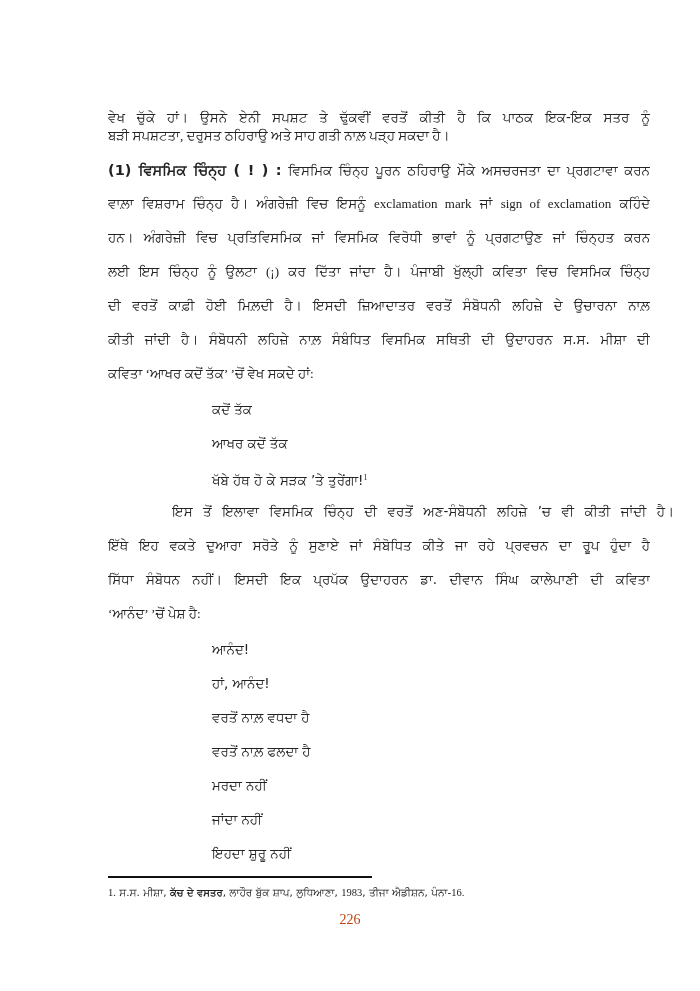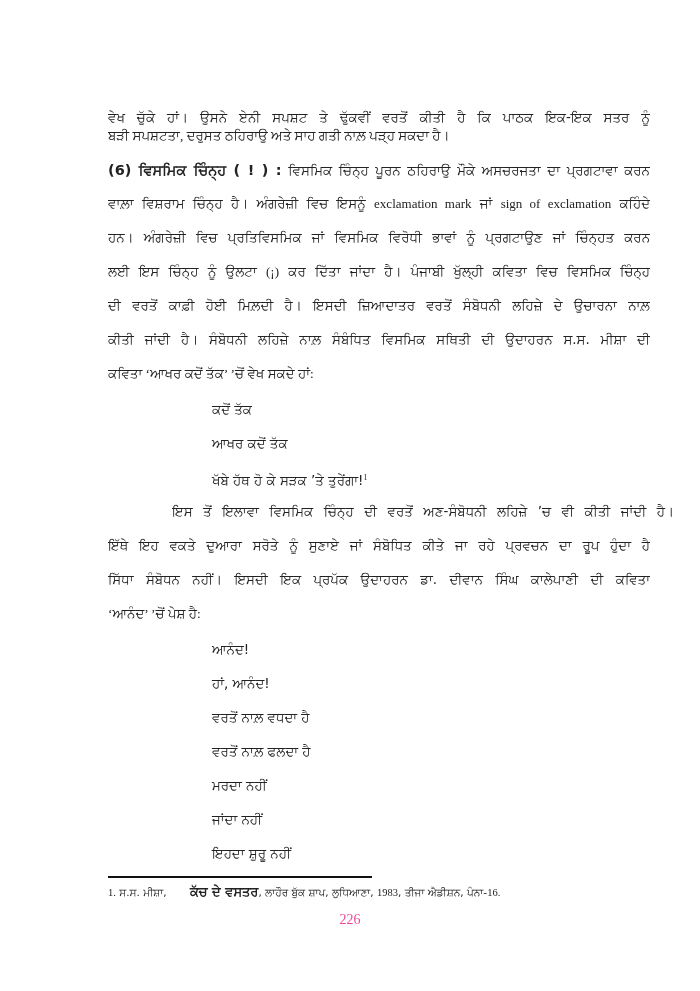--- a/index.html
+++ b/index.html
@@ -16,34 +16,34 @@
   .line.last { text-align-last: left; font-family: Liberation Serif, serif; }
   .verse {
     position: absolute; left: 212px; font-size: 13.4px; line-height: 20px; white-space: nowrap; text-align: center;
   }
   .bold { font-weight: bold; font-size: 14.5px; }
   .latin { font-family: Liberation Serif, serif; font-size: 13px; }
   .sup { font-size: 8px; vertical-align: super; font-family: "Liberation Serif", serif; }
   .rule { position: absolute; left: 108px; top: 876px; width: 264px; height: 1.5px; background: #111; }
   .footnote { position: absolute; left: 108px; top: 884px; font-size: 10.5px; line-height: 16px; white-space: nowrap; }
   .footnote .num { font-family: "Liberation Serif", serif; }
-  .footnote b { font-size: 13px; margin-left: 20px; }
+  .footnote b { font-size: 10px; }
   .pageno { position: absolute; left: 0; width: 700px; top: 912px; text-align: center;
-    font-family: "Liberation Serif", serif; font-size: 14px; color: #ec4899; }
+    font-family: "Liberation Serif", serif; font-size: 14px; color: #c2410c; }
 </style>
 </head>
 <body>
 
 <div>
 
   <div class="line" style="top:108px">ਵੇਖ ਚੁੱਕੇ ਹਾਂ। ਉਸਨੇ ਏਨੀ ਸਪਸ਼ਟ ਤੇ ਢੁੱਕਵੀਂ ਵਰਤੋਂ ਕੀਤੀ ਹੈ ਕਿ ਪਾਠਕ ਇਕ-ਇਕ ਸਤਰ ਨੂੰ</div>
   <div class="line last" style="top:126px">ਬੜੀ ਸਪਸ਼ਟਤਾ, ਦਰੁਸਤ ਠਹਿਰਾਉ ਅਤੇ ਸਾਹ ਗਤੀ ਨਾਲ਼ ਪੜ੍ਹ ਸਕਦਾ ਹੈ।</div>
 
   <div class="line" style="top:160px">
-    <span class="bold">(6) ਵਿਸਮਿਕ ਚਿੰਨ੍ਹ ( ! ) :</span>
+    <span class="bold">(1) ਵਿਸਮਿਕ ਚਿੰਨ੍ਹ ( ! ) :</span>
     <span>ਵਿਸਮਿਕ ਚਿੰਨ੍ਹ ਪੂਰਨ ਠਹਿਰਾਉ ਮੌਕੇ ਅਸਚਰਜਤਾ ਦਾ ਪ੍ਰਗਟਾਵਾ ਕਰਨ</span>
   </div>
   <div class="line" style="top:194px">
     <span>ਵਾਲ਼ਾ ਵਿਸ਼ਰਾਮ ਚਿੰਨ੍ਹ ਹੈ। ਅੰਗਰੇਜ਼ੀ ਵਿਚ ਇਸਨੂੰ</span>
     <span class="latin">exclamation mark</span>
     <span>ਜਾਂ</span>
     <span class="latin">sign of exclamation</span>
     <span>ਕਹਿੰਦੇ</span>
   </div>
   <div class="line" style="top:228px">ਹਨ। ਅੰਗਰੇਜ਼ੀ ਵਿਚ ਪ੍ਰਤਿਵਿਸਮਿਕ ਜਾਂ ਵਿਸਮਿਕ ਵਿਰੋਧੀ ਭਾਵਾਂ ਨੂੰ ਪ੍ਰਗਟਾਉਣ ਜਾਂ ਚਿੰਨ੍ਹਤ ਕਰਨ</div>

